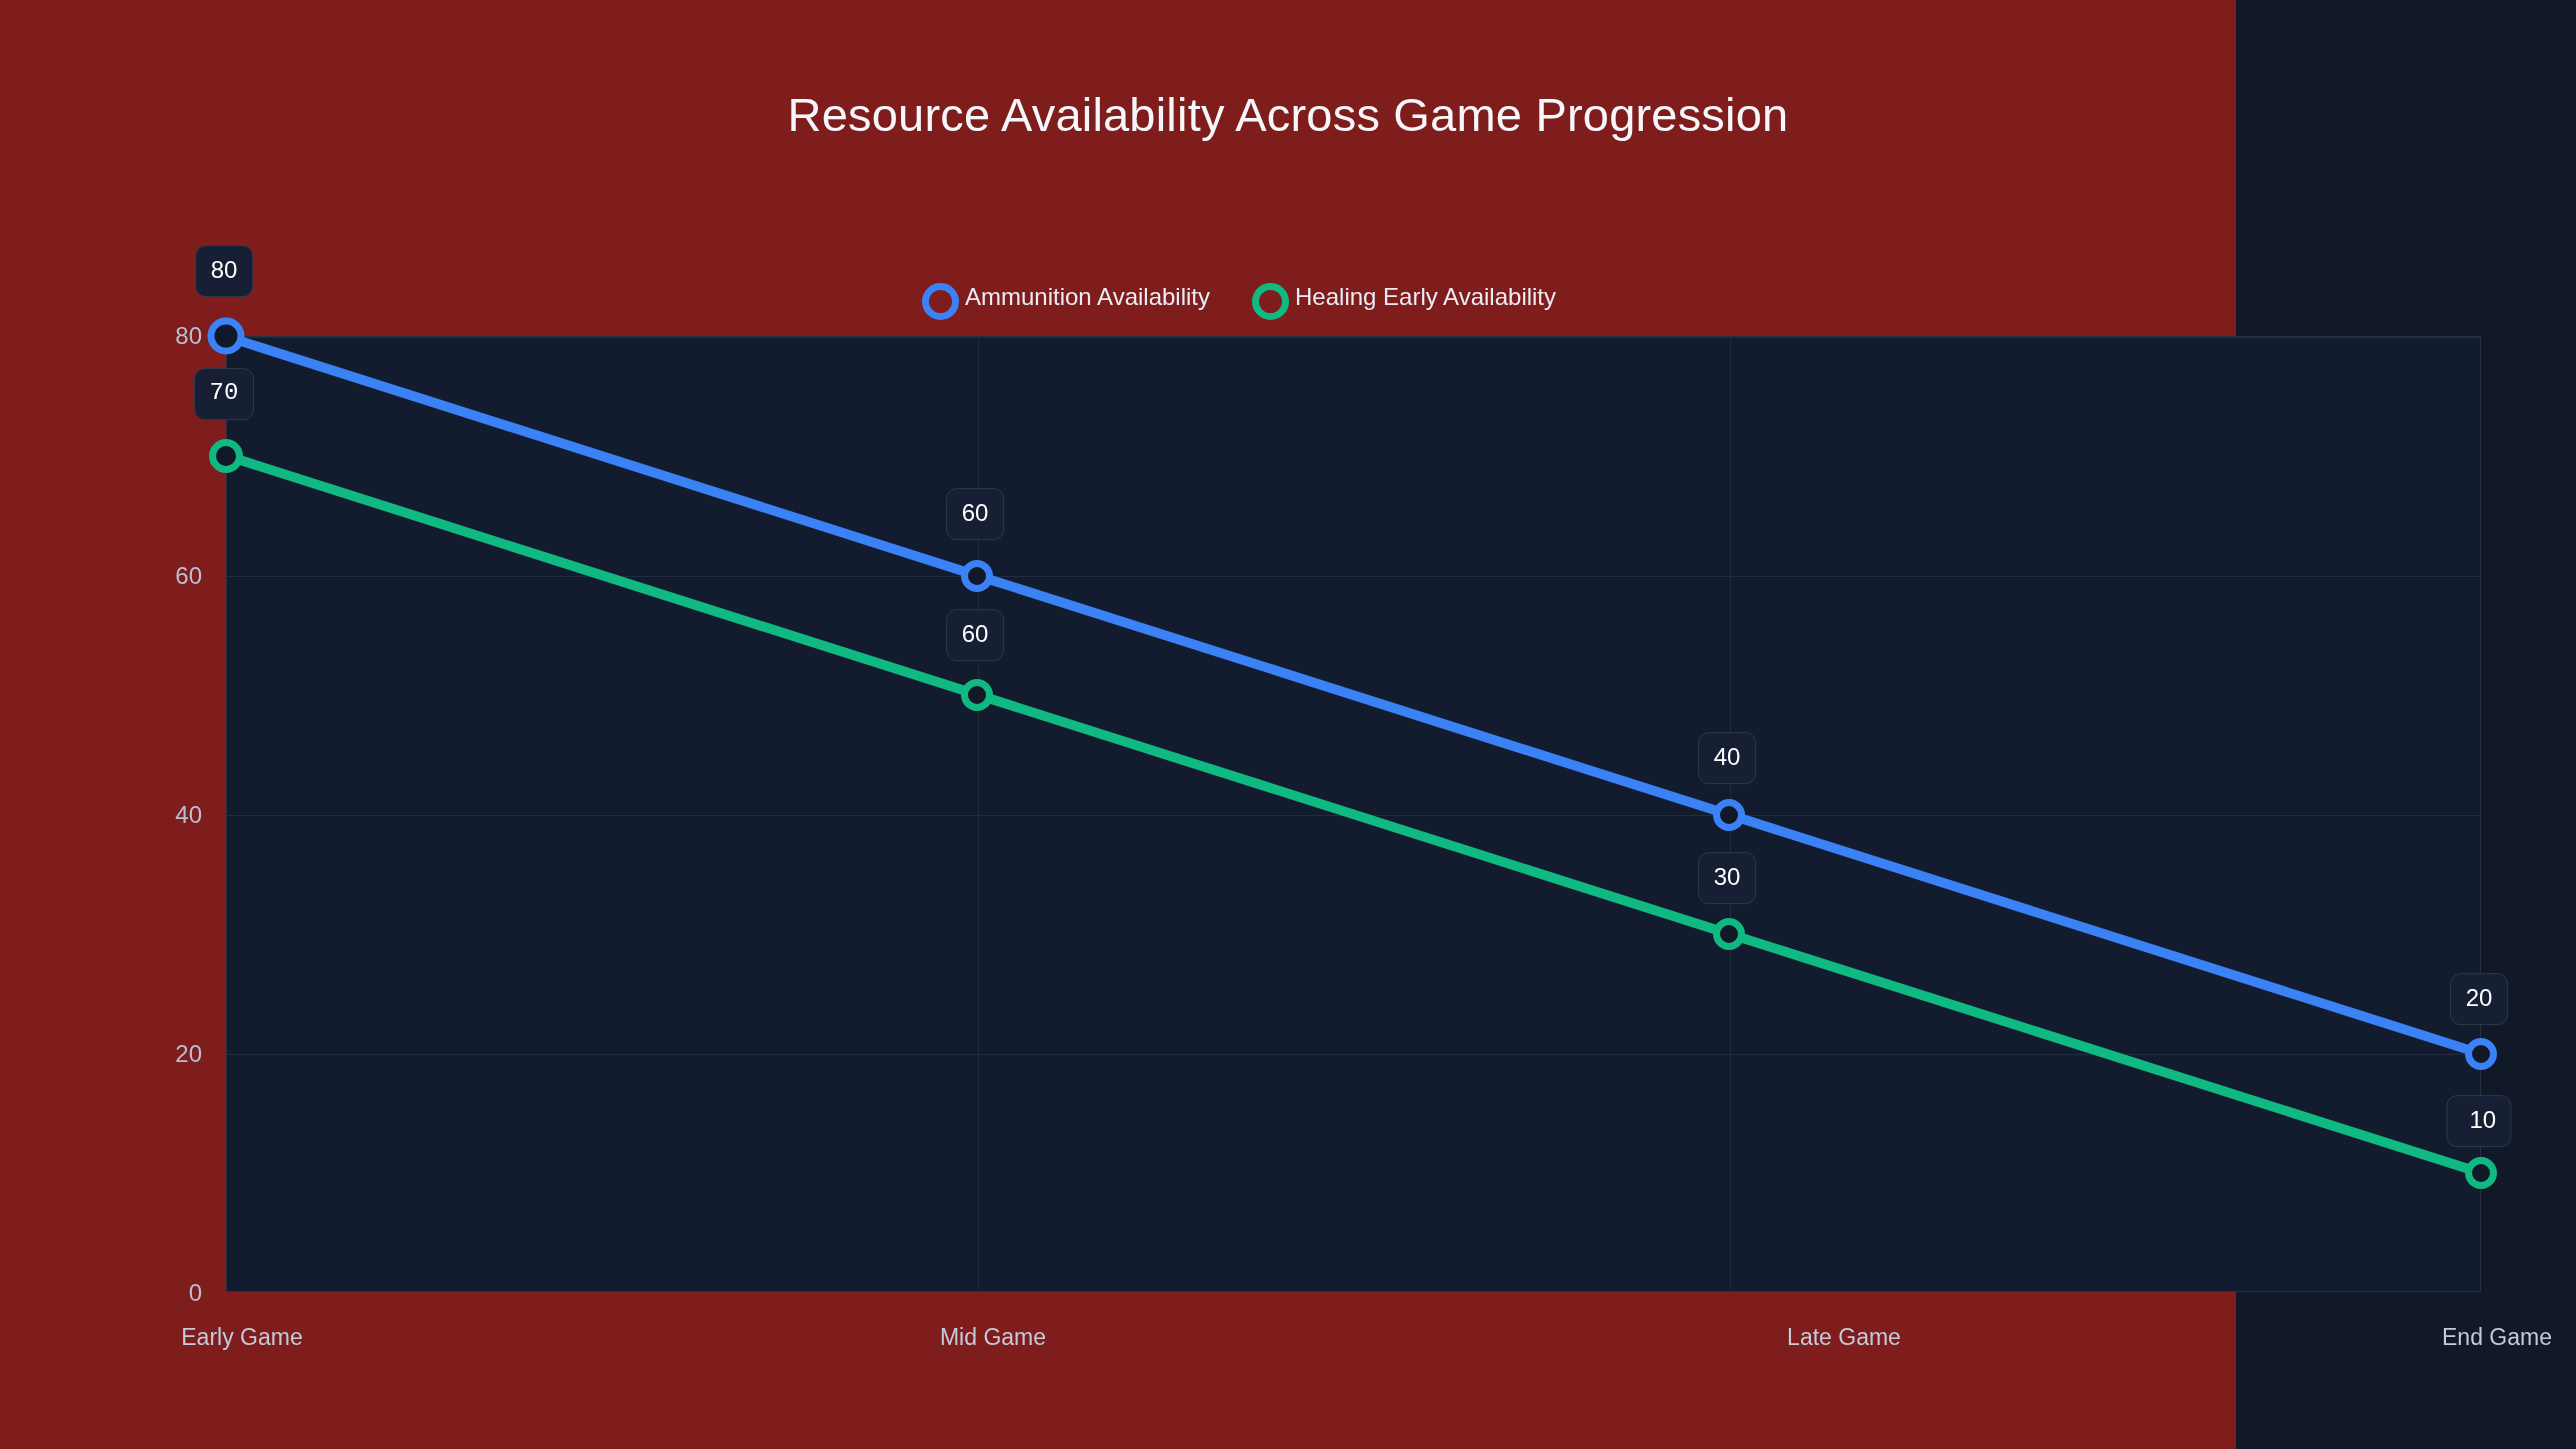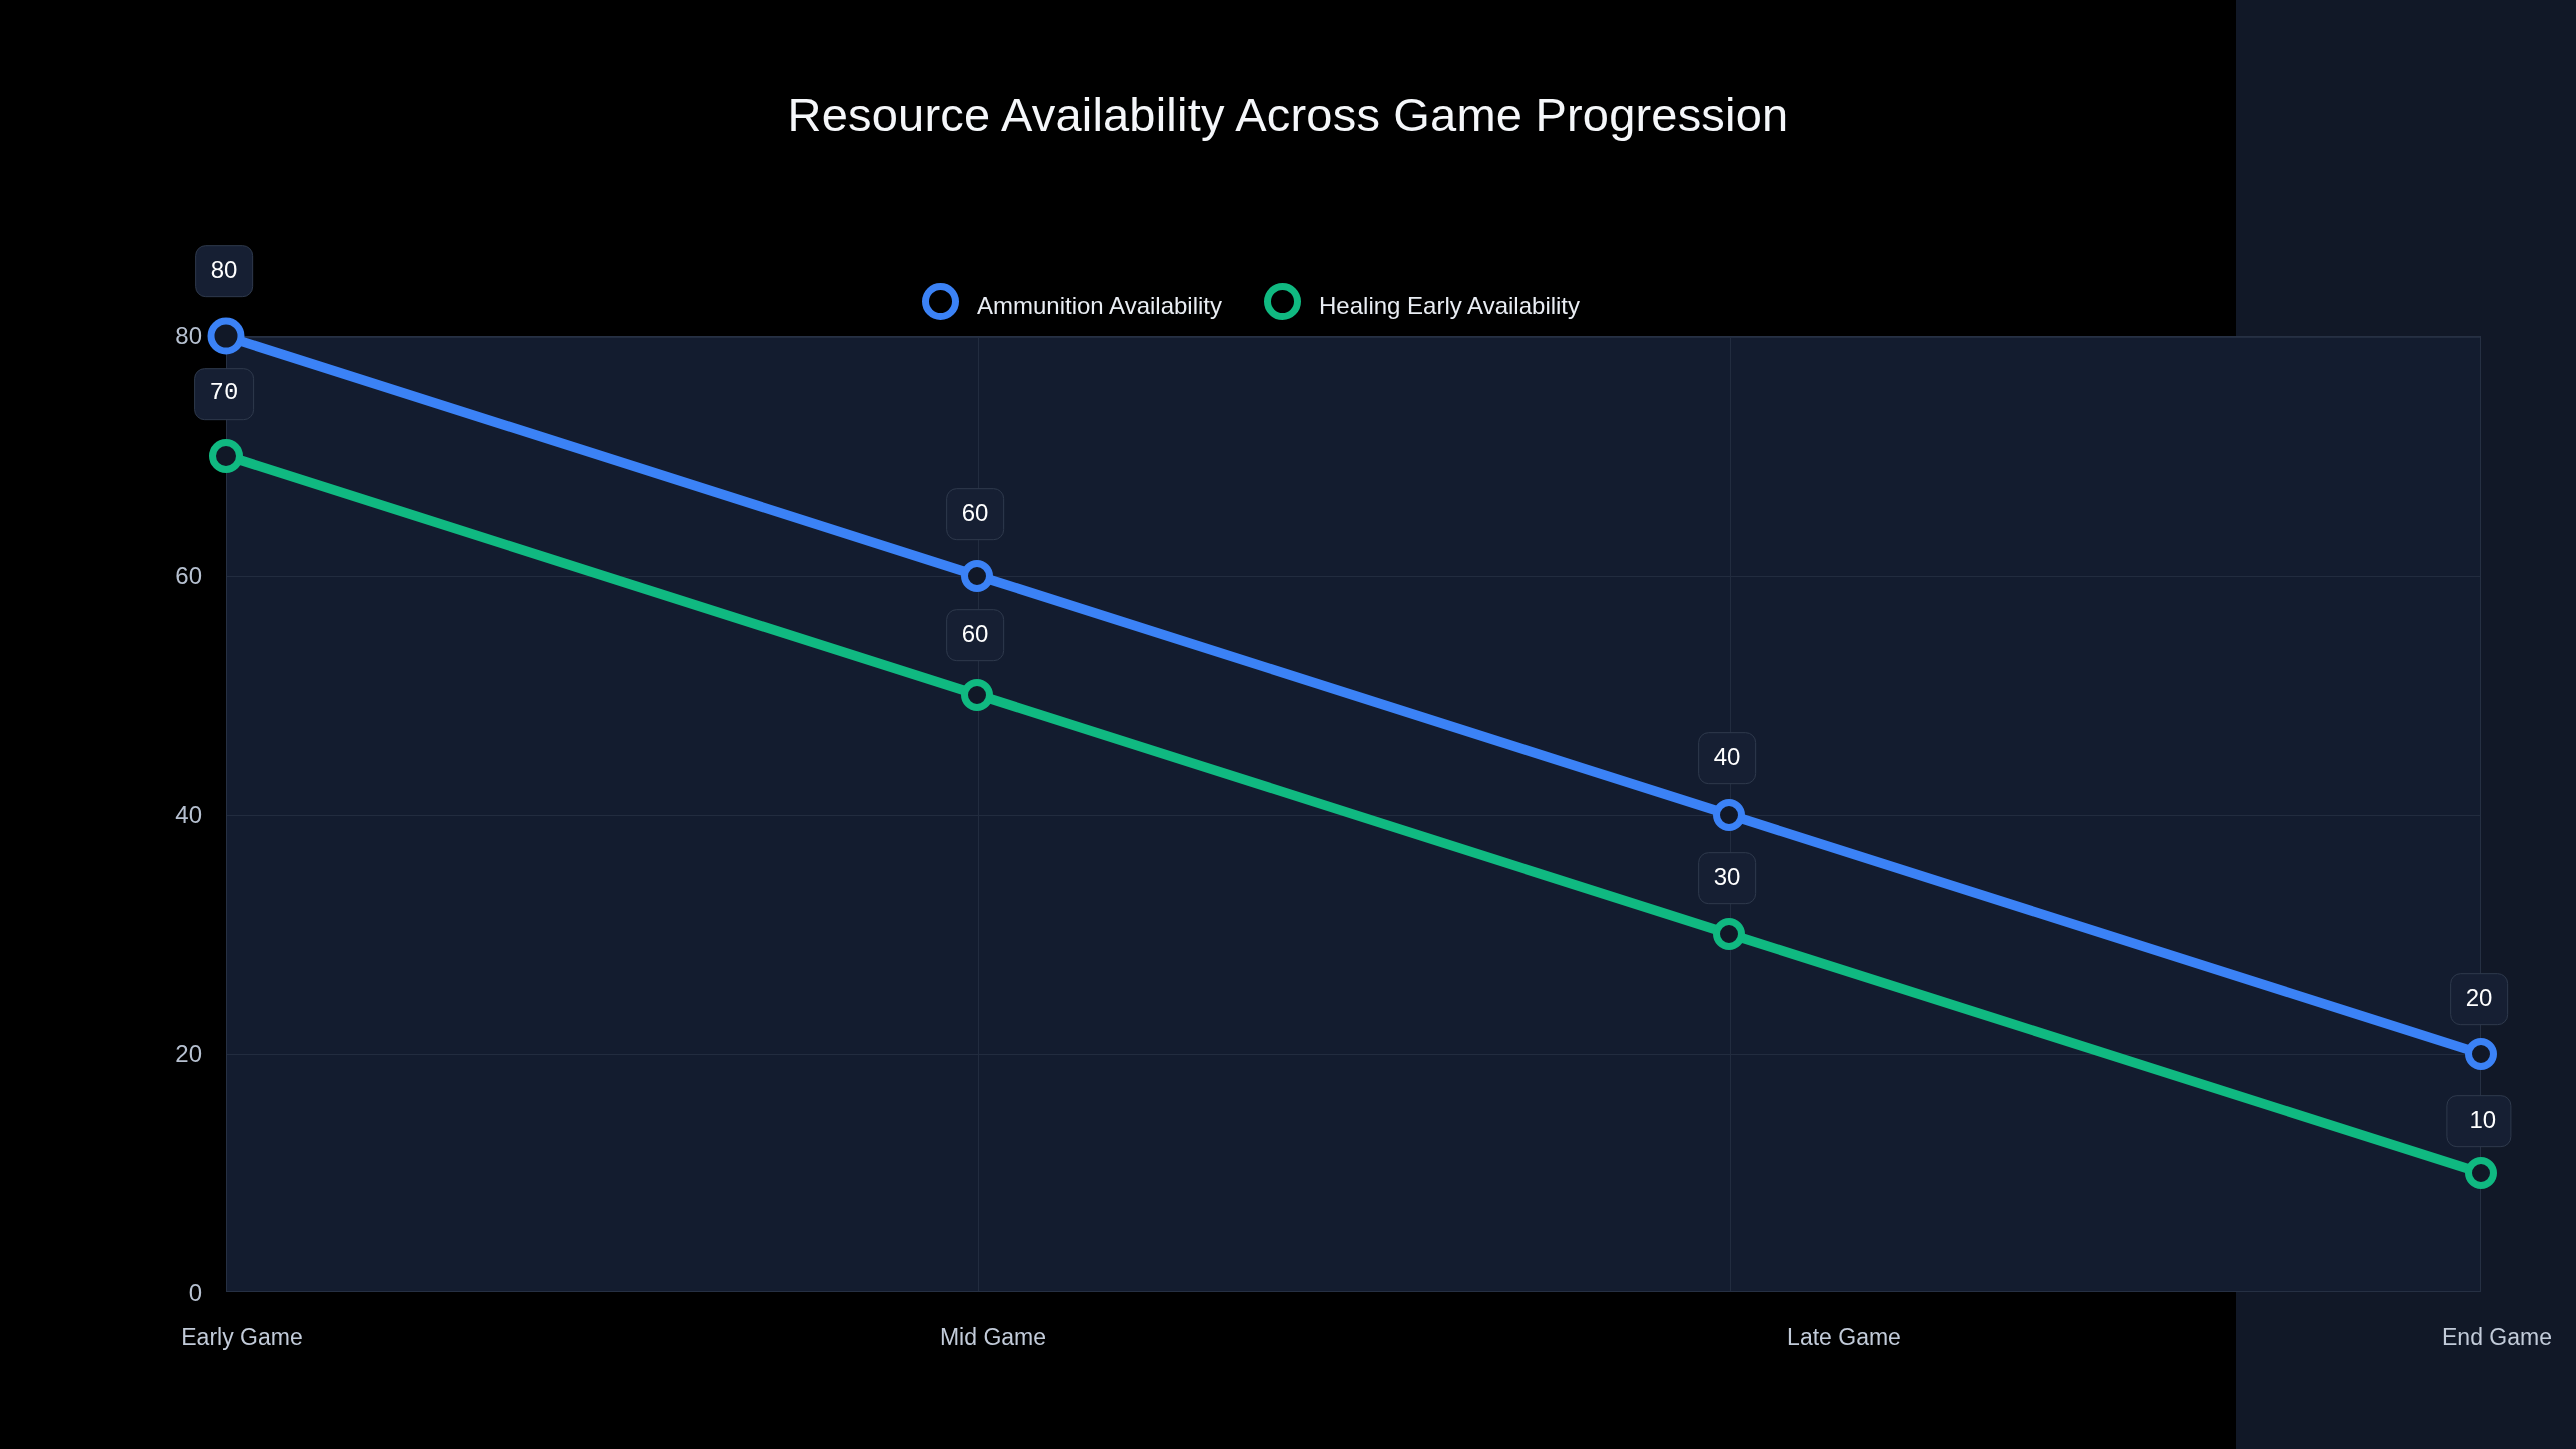--- a/index.html
+++ b/index.html
@@ -11,21 +11,21 @@
     width: 2576px;
     height: 1449px;
     overflow: hidden;
     font-family: "Liberation Sans", sans-serif;
     -webkit-font-smoothing: antialiased;
   }
   #stage {
     position: relative;
     width: 2236px;
     height: 1449px;
-    background: #000000;
+    background: #7f1d1d;
   }
 
   
   #chart-title {
     position: absolute;
     left: 0;
     top: 87px;
     width: 2576px;
     text-align: center;
     color: #f5f7fa;
@@ -40,22 +40,22 @@
     position: absolute;
     left: 922px;
     top: 283px;
     display: flex;
     align-items: center;
     gap: 42px;
     z-index: 7;
   }
   .legend-item {
     display: flex;
-    align-items: flex-end;
-    gap: 18px;
+    align-items: flex-start;
+    gap: 6px;
   }
   .legend-marker {
     width: 37px;
     height: 37px;
     border-radius: 50%;
     box-sizing: border-box;
     border-width: 7.2px;
     border-style: solid;
     background: transparent;
     flex: 0 0 auto;

